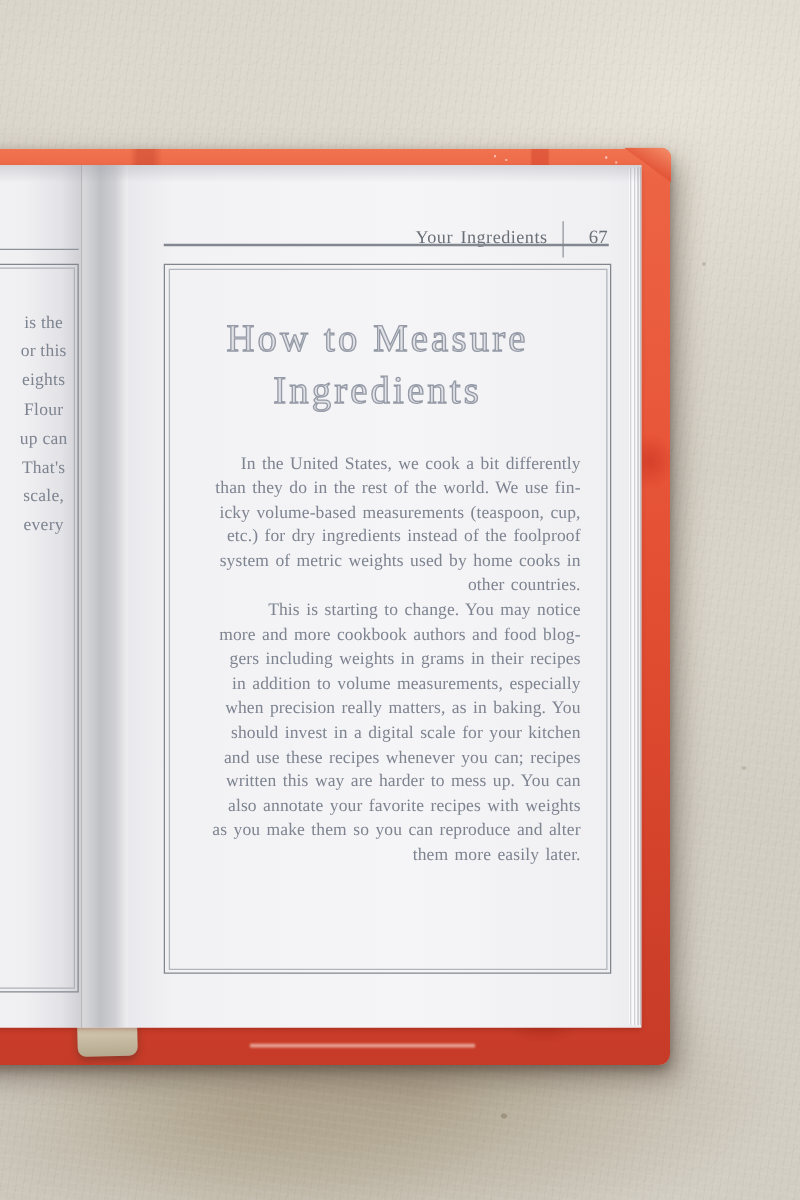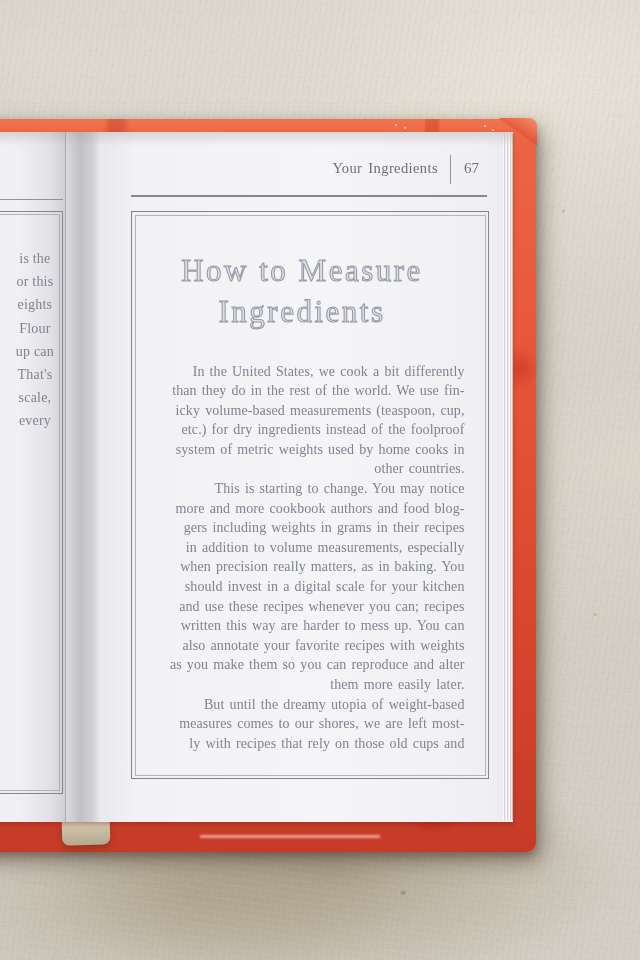--- a/index.html
+++ b/index.html
@@ -104,24 +104,24 @@
   
   .lp-rule{position:absolute;left:0;top:67px;width:99px;height:1px;background:#8e9299;}
   .lp-frame{position:absolute;left:-30px;top:79px;width:127px;height:581px;border:1px solid #82878f;}
   .lp-frame-inner{position:absolute;inset:2px;border:1px solid #aeb2b9;}
   .lp-text{
     position:absolute;top:115px;right:11px;text-align:center;white-space:pre-line;
     font-size:14px;line-height:23.2px;color:var(--ink,#7d8490);letter-spacing:0.2px;
   }
 
   
-  .header-row{position:absolute;top:22px;right:27px;display:flex;align-items:center;height:30px;}
+  .header-row{position:absolute;top:44px;right:27px;display:flex;align-items:center;height:30px;}
   .header-section{font-size:14.5px;color:#6a7078;letter-spacing:0.4px;word-spacing:2px;padding:0 12px 2px 0;}
   .header-div{width:1px;height:29px;background:#8f939b;}
-  .header-num{font-size:15px;color:#6a7078;padding:0 0 2px 13px;min-width:22px;text-align:left;}
+  .header-num{font-size:15px;color:#6a7078;padding:0 0 2px 13px;min-width:22px;text-align:right;}
   .page-rule{position:absolute;top:63px;left:29px;width:356px;height:1.5px;background:#83878f;}
   .frame{position:absolute;left:29px;top:79px;width:356px;height:566px;border:1px solid #81868e;}
   .frame-inner{position:absolute;inset:2.5px;border:1px solid #b0b4bb;overflow:hidden;}
   .title{
     margin:34px 16px 0 0;text-align:center;white-space:pre-line;font-weight:normal;
     font-size:31px;line-height:41px;letter-spacing:2.5px;
     color:rgba(148,154,166,0.2);
     -webkit-text-stroke:1.05px #949aa6;
   }
   @supports not (-webkit-text-stroke:1px red){ .title{color:#949aa6;} }
@@ -189,23 +189,20 @@
 more and more cookbook authors and food blog-
 gers including weights in grams in their recipes
 in addition to volume measurements, especially
 when precision really matters, as in baking. You
 should invest in a digital scale for your kitchen
 and use these recipes whenever you can; recipes
 written this way are harder to mess up. You can
 also annotate your favorite recipes with weights
 as you make them so you can reproduce and alter
 them more easily later.</p>
-              <p>But until the dreamy utopia of weight-based
-measures comes to our shores, we are left most-
-ly with recipes that rely on those old cups and</p>
             </div>
           </div>
         </div>
 
         <div class="fore-edge"></div>
       </div>
 
       <div class="pages-top-shade"></div>
     </div>
   </div>

